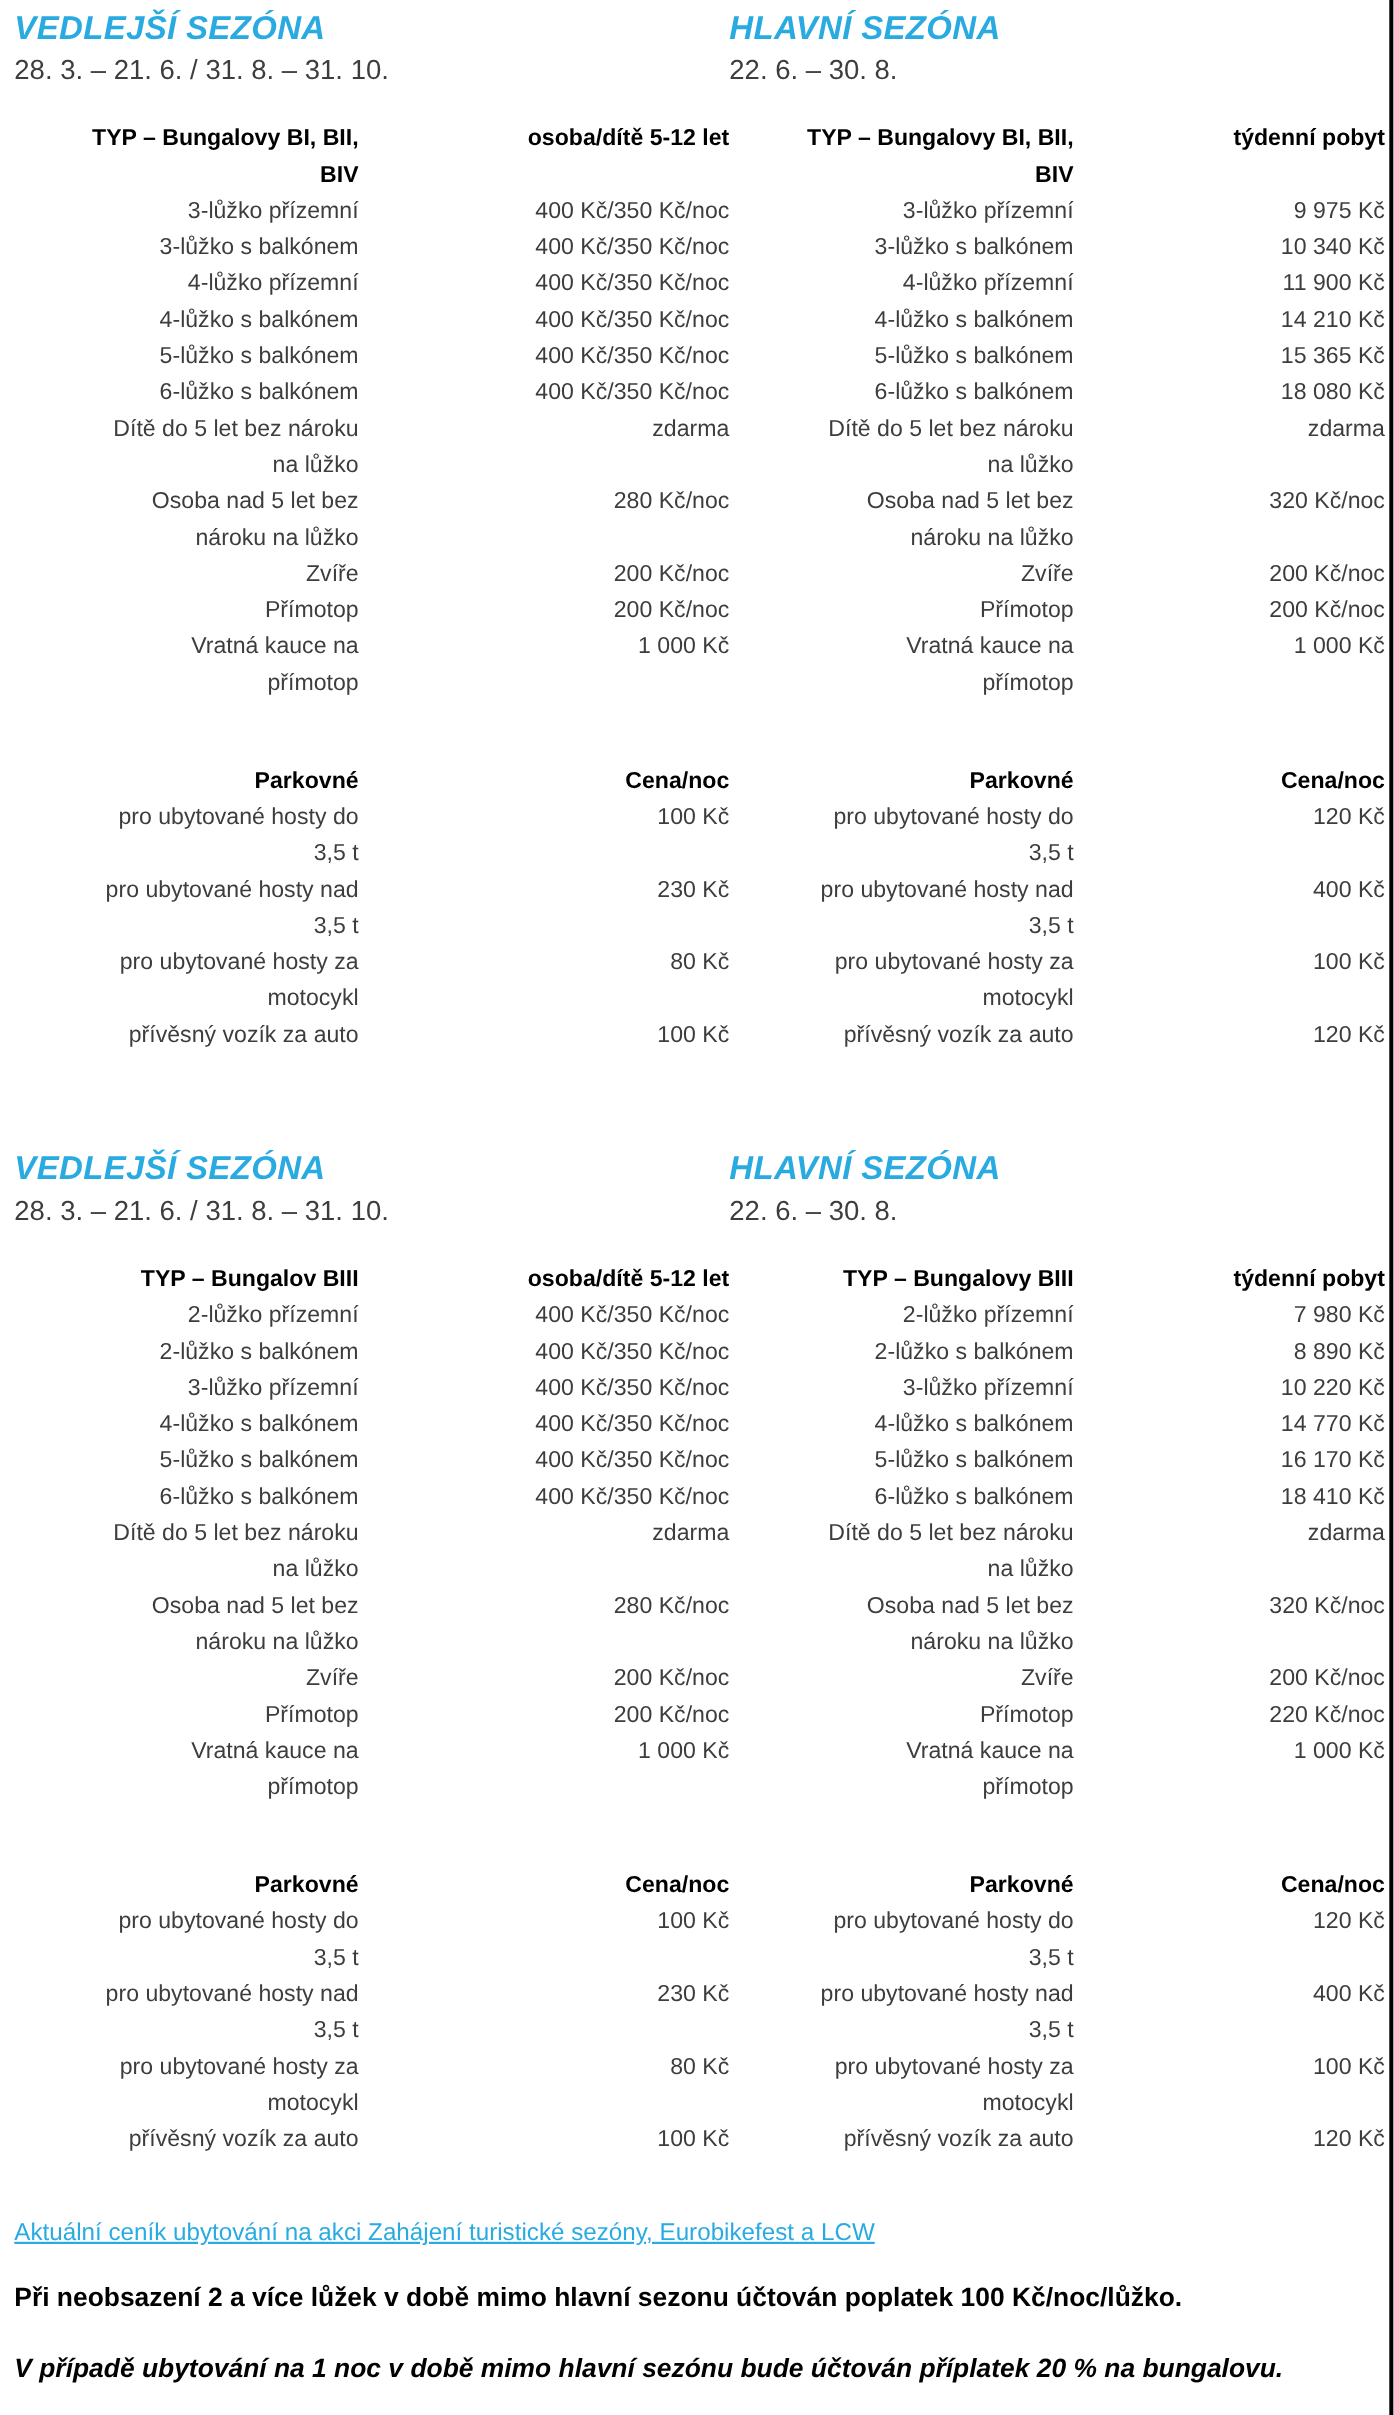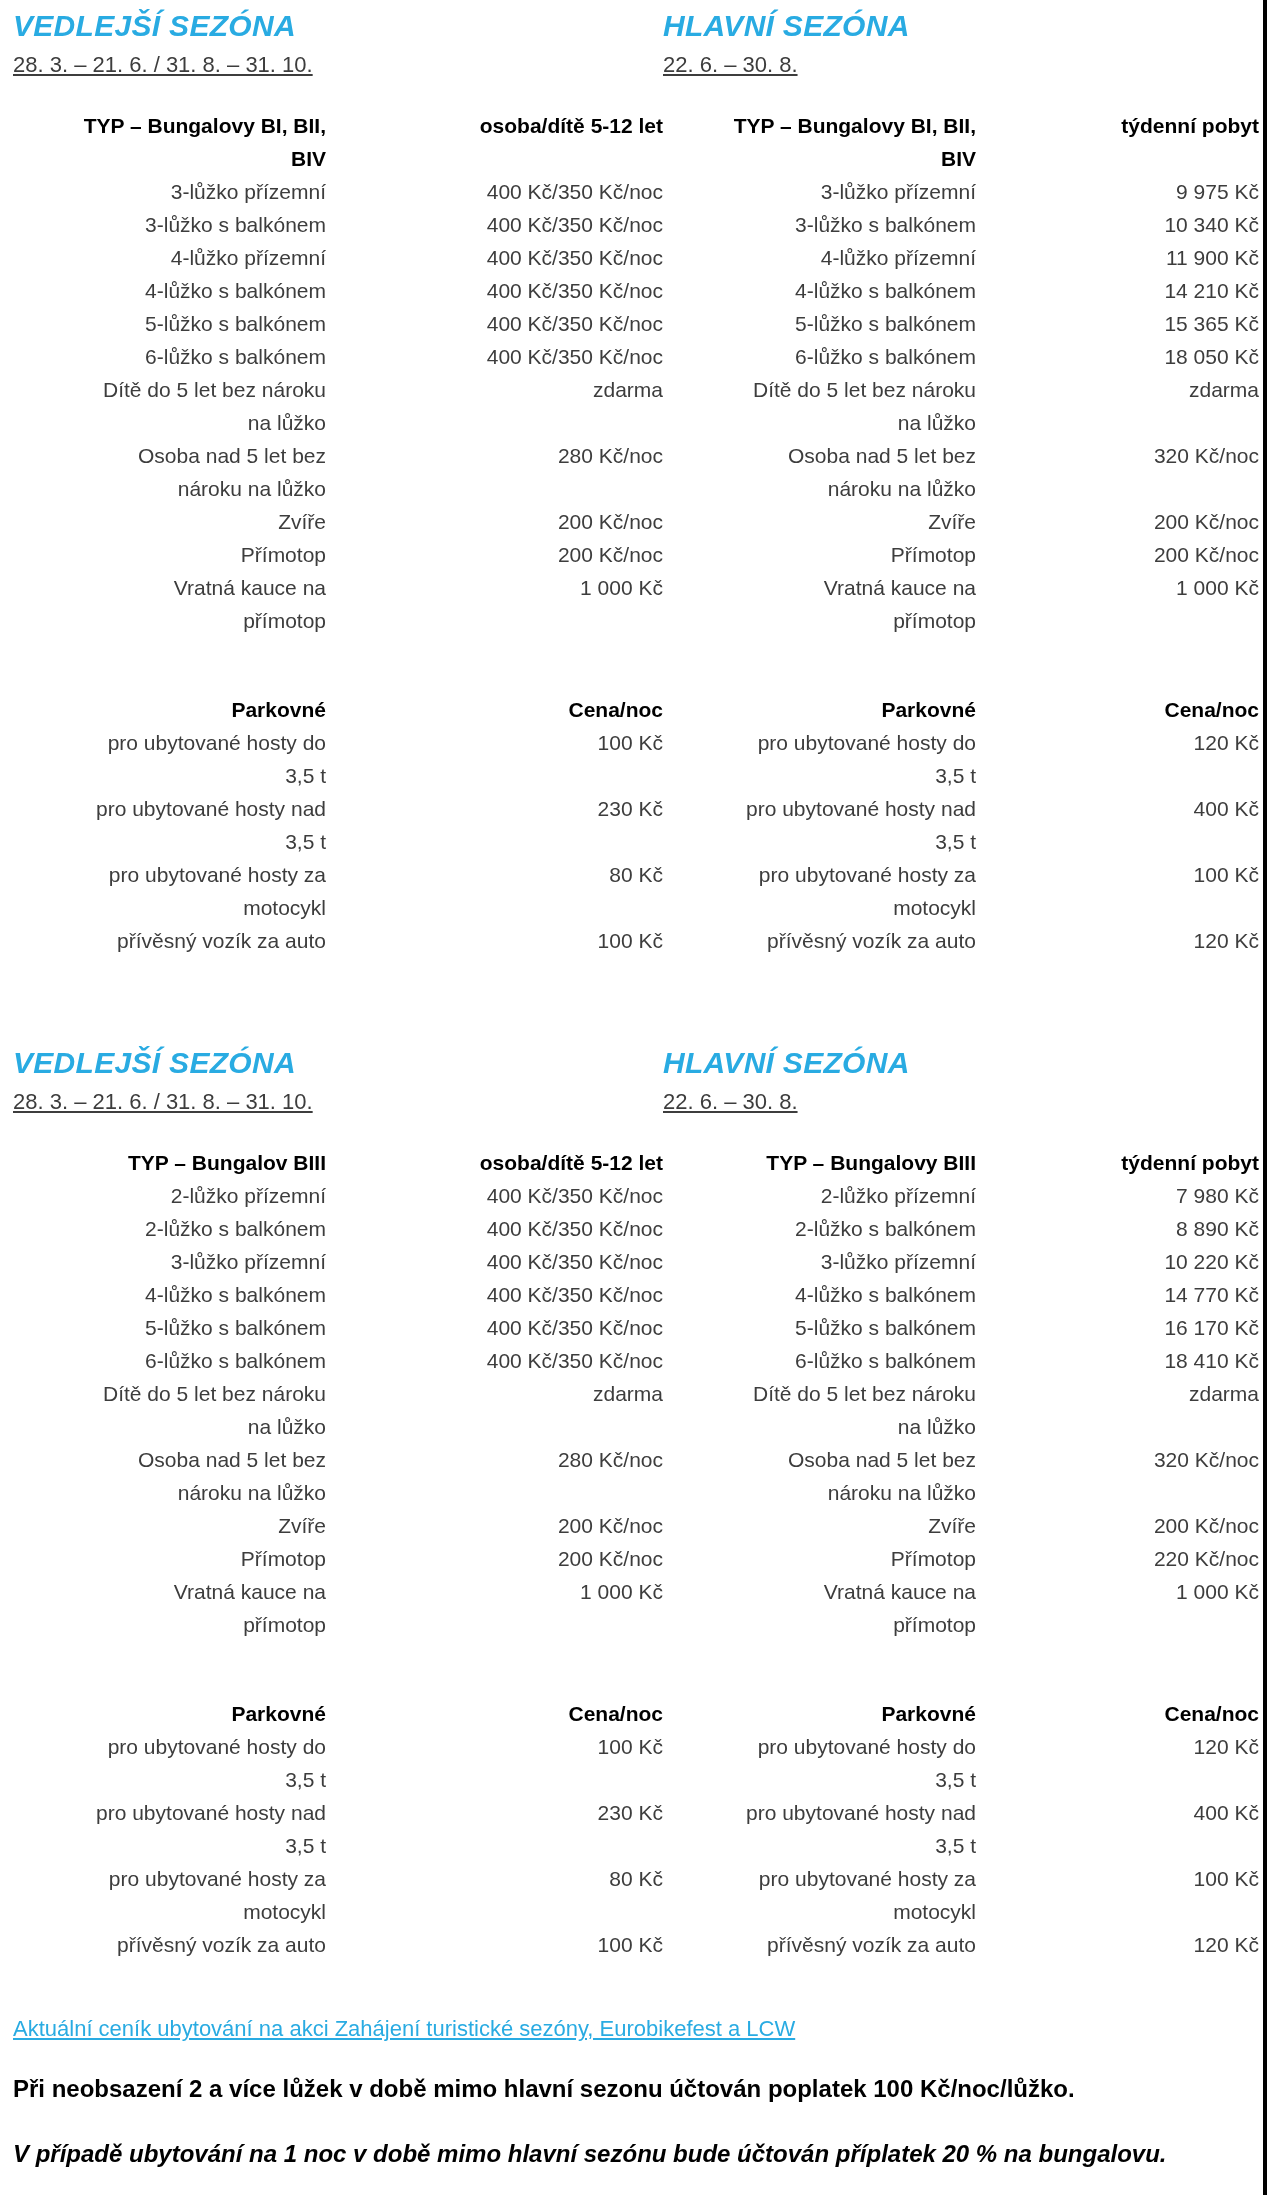--- a/index.html
+++ b/index.html
@@ -9,21 +9,21 @@
     --bar:#000000;
   }
   *{box-sizing:border-box;}
   body{margin:0;background:#ffffff;font-family:"Liberation Sans","DejaVu Sans",sans-serif;}
   .page{position:relative;width:1267px;min-height:2195px;background:#ffffff;overflow:hidden;}
 
   .season-grid{display:grid;grid-template-columns:650px 1fr;padding:8px 8px 0 13px;}
   .season-grid.second{margin-top:80px;}
 
   .season-title{margin:0;font-size:30px;line-height:36px;font-weight:700;color:var(--accent,#29abe2);letter-spacing:.3px;font-style:italic;}
-  .season-dates{font-size:22px;line-height:33px;color:var(--text,#3d3d3d);margin:4px 0 28px;text-decoration:underline;}
+  .season-dates{font-size:25px;line-height:33px;color:var(--text,#3d3d3d);margin:4px 0 28px;}
 
   .price-table{font-size:21px;line-height:33px;color:var(--text,#3d3d3d);text-align:right;}
   .t-row{display:grid;grid-template-columns:325px 1fr;align-items:start;}
   .t-head{font-weight:700;color:var(--heading,#000);}
   .t-label{white-space:pre-line;padding-right:12px;}
   .t-value{white-space:pre-line;}
   .parking{margin-top:56px;}
 
   .footer{margin:50px 8px 0 13px;padding-bottom:120px;}
   .footer-link{display:inline-block;color:var(--accent,#29abe2);font-size:22px;line-height:36px;text-decoration:underline;cursor:pointer;}
@@ -157,21 +157,21 @@
             <div class="t-row">
             <span class="t-label">4-lůžko s balkónem</span>
             <span class="t-value">14 210 Kč</span>
           </div>
             <div class="t-row">
             <span class="t-label">5-lůžko s balkónem</span>
             <span class="t-value">15 365 Kč</span>
           </div>
             <div class="t-row">
             <span class="t-label">6-lůžko s balkónem</span>
-            <span class="t-value">18 050 Kč</span>
+            <span class="t-value">18 080 Kč</span>
           </div>
             <div class="t-row">
             <span class="t-label">Dítě do 5 let bez nároku
 na lůžko</span>
             <span class="t-value">zdarma</span>
           </div>
             <div class="t-row">
             <span class="t-label">Osoba nad 5 let bez
 nároku na lůžko</span>
             <span class="t-value">320 Kč/noc</span>

